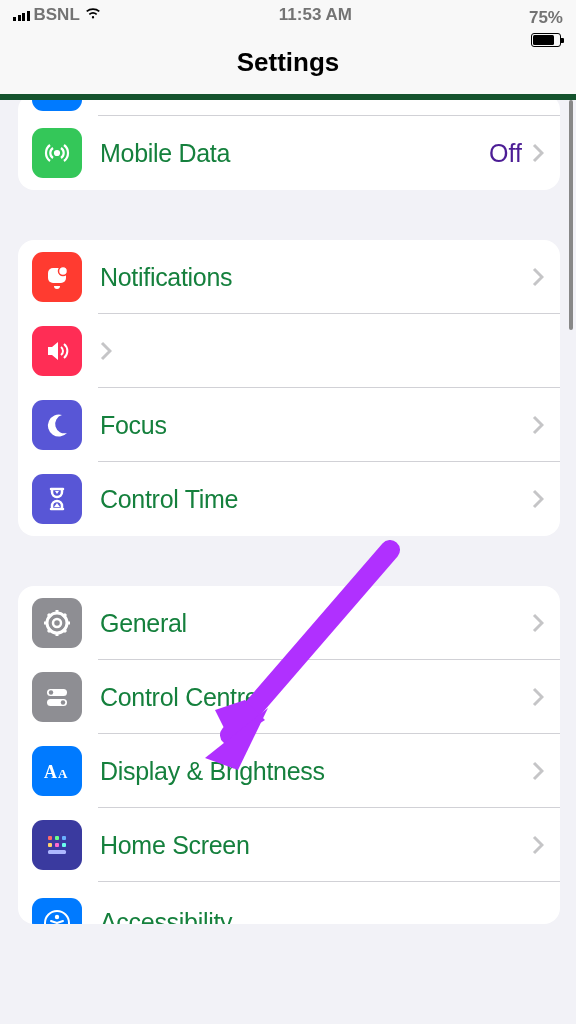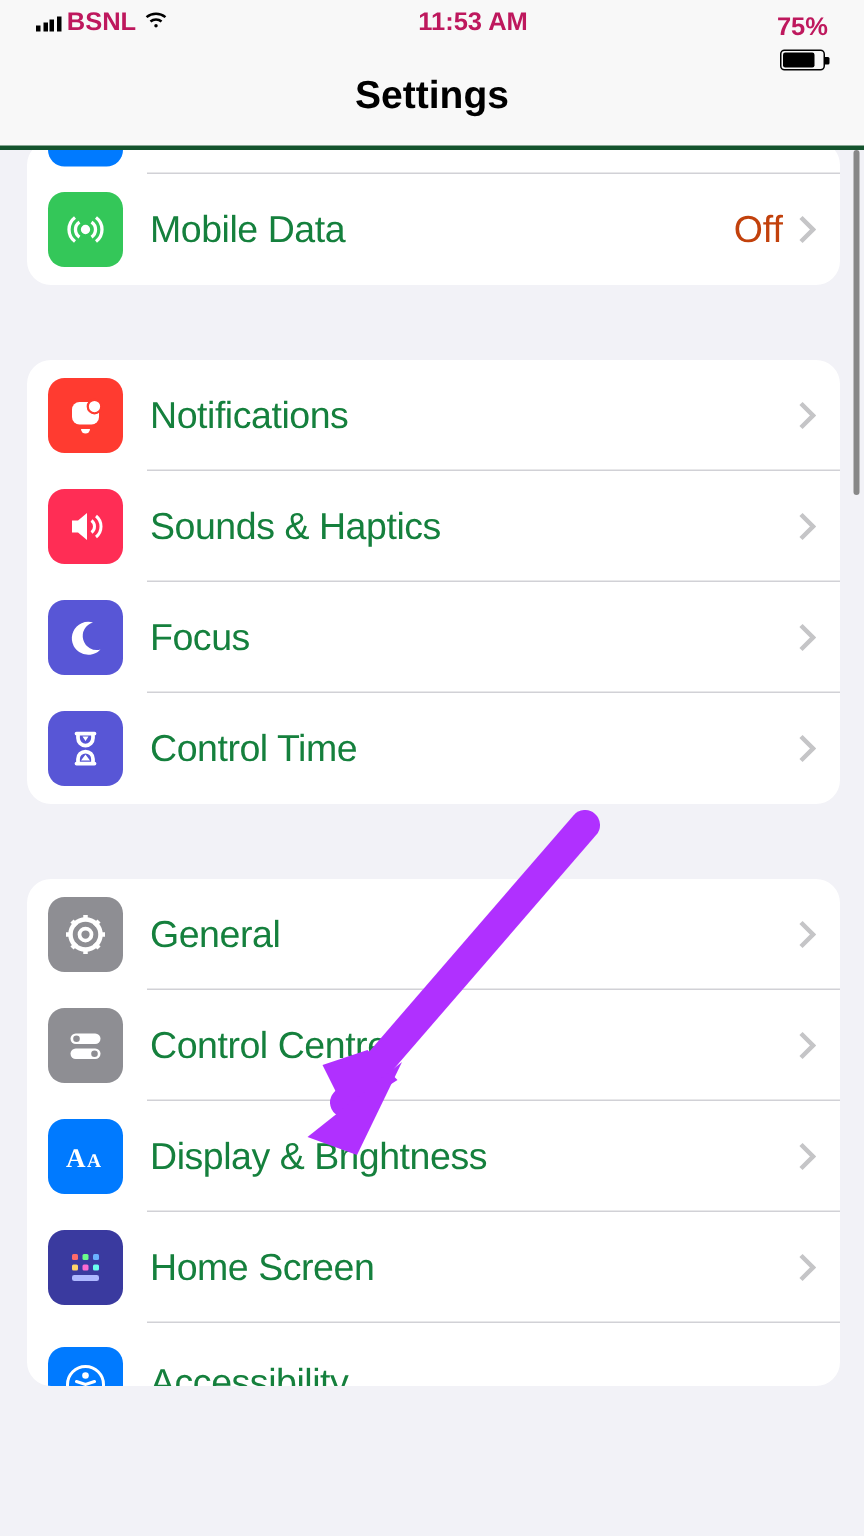--- a/index.html
+++ b/index.html
@@ -10,42 +10,42 @@
   height: 1024px;
   overflow: hidden;
   position: relative;
 }
 .status-bar {
   height: 30px;
   background: #f8f8f8;
   display: flex;
   align-items: center;
   justify-content: space-between;
-  padding: 0 24px;
+  padding: 0 13px;
   font-size: 17px;
   font-weight: 600;
-  color: #be185d;
+  color: #737373;
 }
 .status-left { display: flex; align-items: center; gap: 4px; }
 .status-right { display: flex; align-items: center; gap: 5px; flex-direction: column; }
 .signal-bars { display: flex; align-items: flex-end; gap: 1.5px; height: 12px; }
 .signal-bars span { width: 3px; background: #000; display: block; }
 .signal-bars span:nth-child(1){height:4px;}
 .signal-bars span:nth-child(2){height:6px;}
 .signal-bars span:nth-child(3){height:8px;}
 .signal-bars span:nth-child(4){height:10px;}
 .wifi-icon { width: 18px; height: 14px; }
 .battery { width: 30px; height: 14px; border: 1.5px solid #000; border-radius: 3px; position: relative; }
 .battery::after { content:""; position:absolute; right:-4px; top:3.5px; width:2.5px; height:5px; background:#000; border-radius:0 1px 1px 0;}
 .battery-fill { position:absolute; left:1px; top:1px; bottom:1px; width:75%; background:#000; border-radius:1.5px;}
 
 .header {
   height: 70px;
   background: #f8f8f8;
-  border-bottom: 3px solid #14532d;
+  border-bottom: 6px solid #14532d;
   display: flex; align-items: center; justify-content: center;
   font-size: 26px; font-weight: 700; color: #000;
 }
 .content {
   padding: 0 16px 0 18px;
   height: calc(1024px - 100px);
   overflow-y: auto;
   position: relative;
 }
 .scroll-indicator {
@@ -81,21 +81,21 @@
 .row.cutoff-top { min-height: 22px; padding: 0 16px 2px 14px; overflow:hidden;}
 .row.cutoff-top .icon-box{ margin-top:-36px; }
 .icon-box {
   width: 50px; height: 50px;
   border-radius: 11px;
   display:flex; align-items:center; justify-content:center;
   flex-shrink:0;
   margin-right: 18px;
 }
 .label { font-size: 25px; font-weight: 400; color: #15803d; letter-spacing: -0.3px; flex: 1; }
-.value { font-size: 25px; color: #c2410c; margin-right: 10px; text-align: right; }
+.value { font-size: 25px; color: #4c1d95; margin-right: 10px; text-align: right; }
 .chevron {
   width: 12px; height: 20px; flex-shrink:0;
 }
 .chevron svg { stroke: #c5c5c7; stroke-width: 3; fill: none; }
 
 
 .ic-blue { background:#007aff; }
 
 
 .arrow-annotation {
@@ -177,21 +177,20 @@
             <path d="M2 2 L10 10 L2 18"></path>
           </svg></span>
     </div>
     <div class="row">
       <div class="icon-box" style="background:#ff2d55">
         <svg width="30" height="30" viewBox="0 0 30 30">
             <path d="M6 11 h4 l6-5 v18 l-6-5 h-4z" fill="#fff"></path>
             <path d="M19 11 a5 5 0 0 1 0 8 M22 8 a9 9 0 0 1 0 14" stroke="#fff" stroke-width="2" fill="none"></path>
           </svg>
       </div>
-      <span class="label">Sounds &amp; Haptics</span>
       <span class="chevron"><svg viewBox="0 0 12 20">
             <path d="M2 2 L10 10 L2 18"></path>
           </svg></span>
     </div>
     <div class="row">
       <div class="icon-box" style="background:#5856d6">
         <svg width="30" height="30" viewBox="0 0 30 30">
             <path d="M20 5 a11 11 0 1 0 5 18 a9 9 0 0 1-5-18z" fill="#fff"></path>
           </svg>
       </div>

